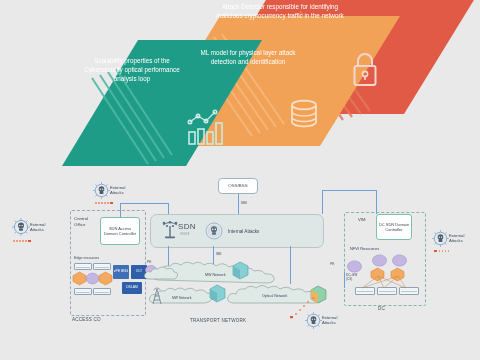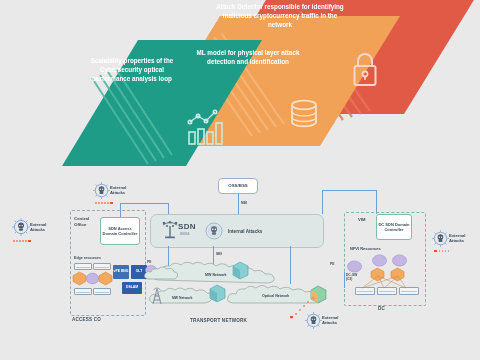--- a/index.html
+++ b/index.html
@@ -2,21 +2,21 @@
 <html><head>
 <meta charset="utf-8">
 <style>
   html,body{margin:0;padding:0;}
   body{
     width:480px;height:360px;overflow:hidden;
     background:#e9e9e9;
     font-family:"Liberation Sans", sans-serif;
     position:relative;
   }
-  #stage{position:absolute;inset:0;font-weight:bold;}
+  #stage{position:absolute;inset:0;}
 
   
   .banner-zone{position:absolute;left:0;top:0;width:480px;height:172px;overflow:hidden;}
 
   
   .diagram{position:absolute;left:0;top:172px;width:480px;height:188px;}
   .dlabel{position:absolute;color:#3b4a5a;font-size:4.4px;white-space:nowrap;}
   .dlabel.cap{font-size:4.6px;color:#43505f;letter-spacing:.2px;}
   .dashbox{position:absolute;border:1px dashed #9aa7b4;border-radius:2px;}
   .dashbox.green{border-color:#7fb8a8;}

